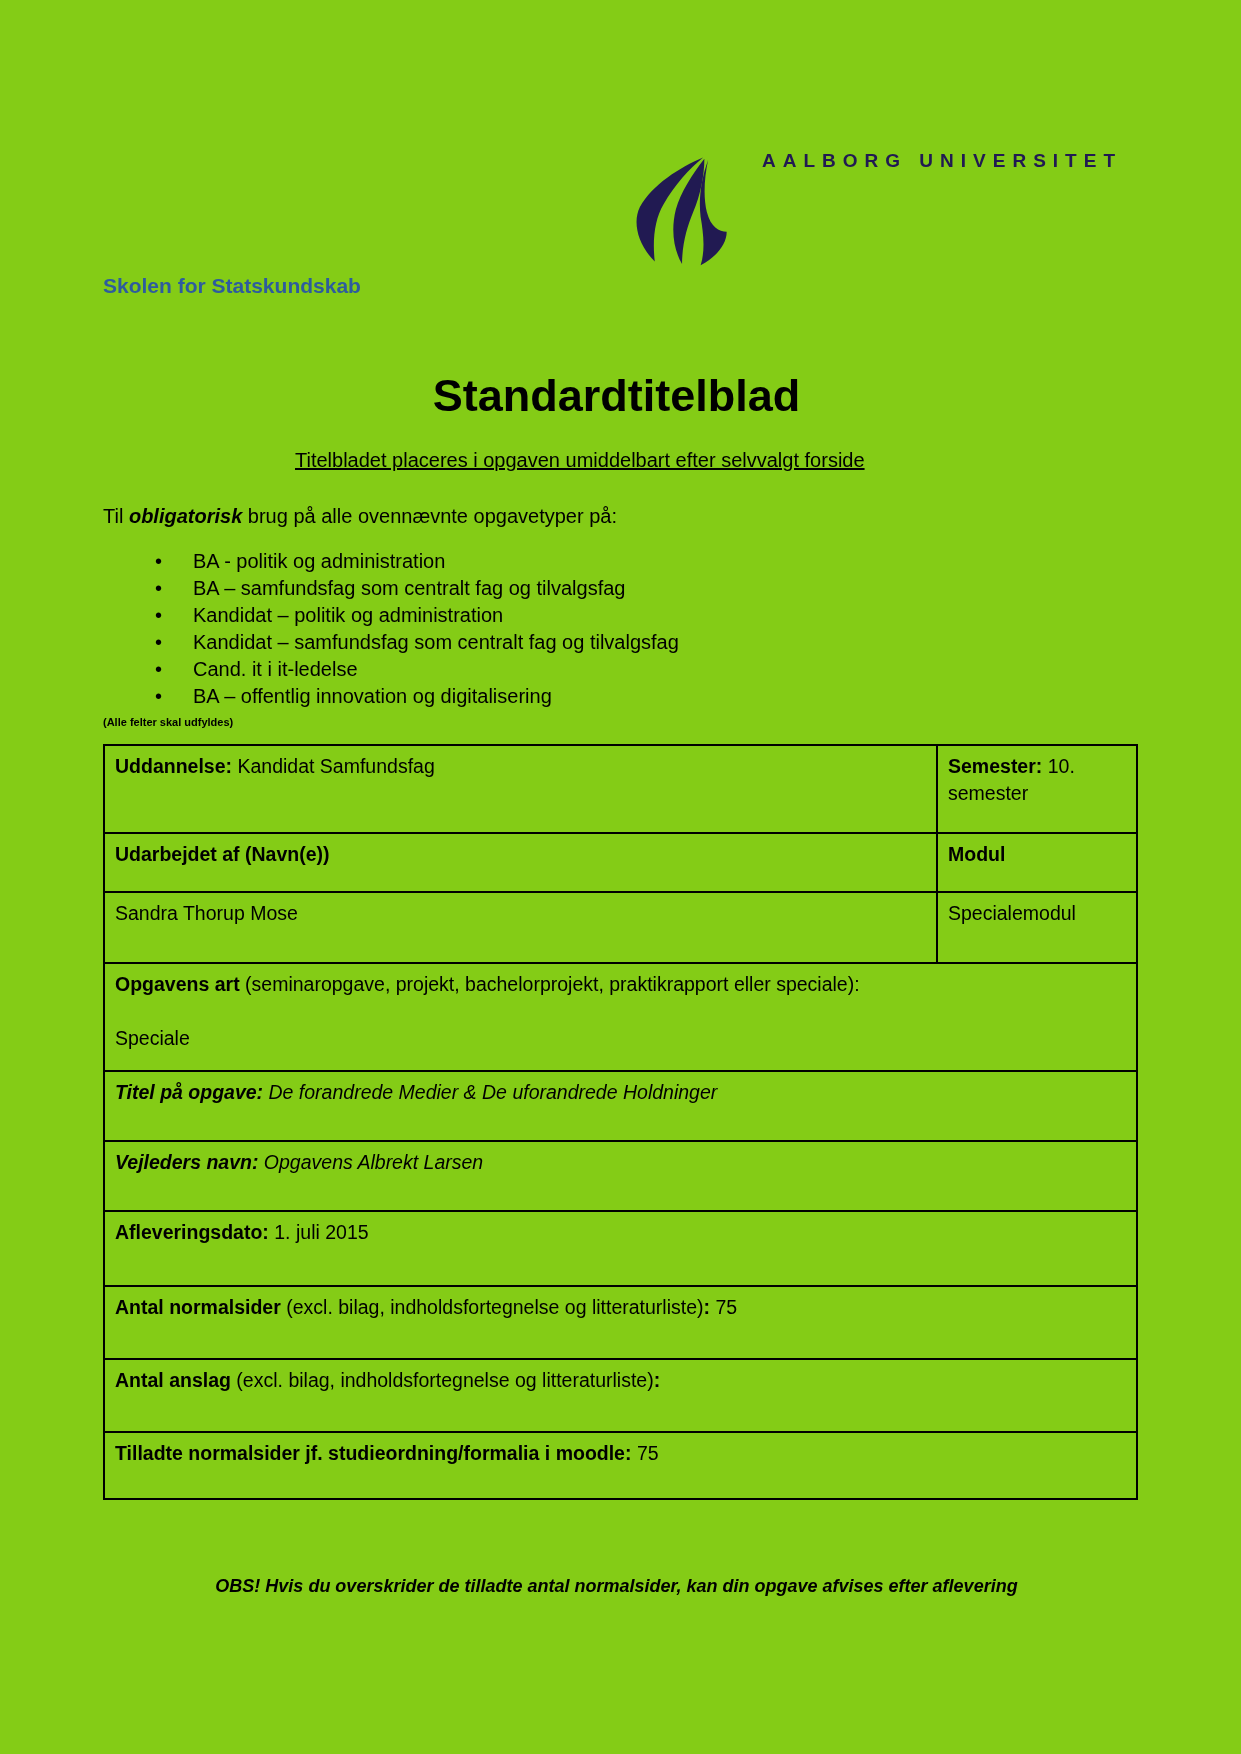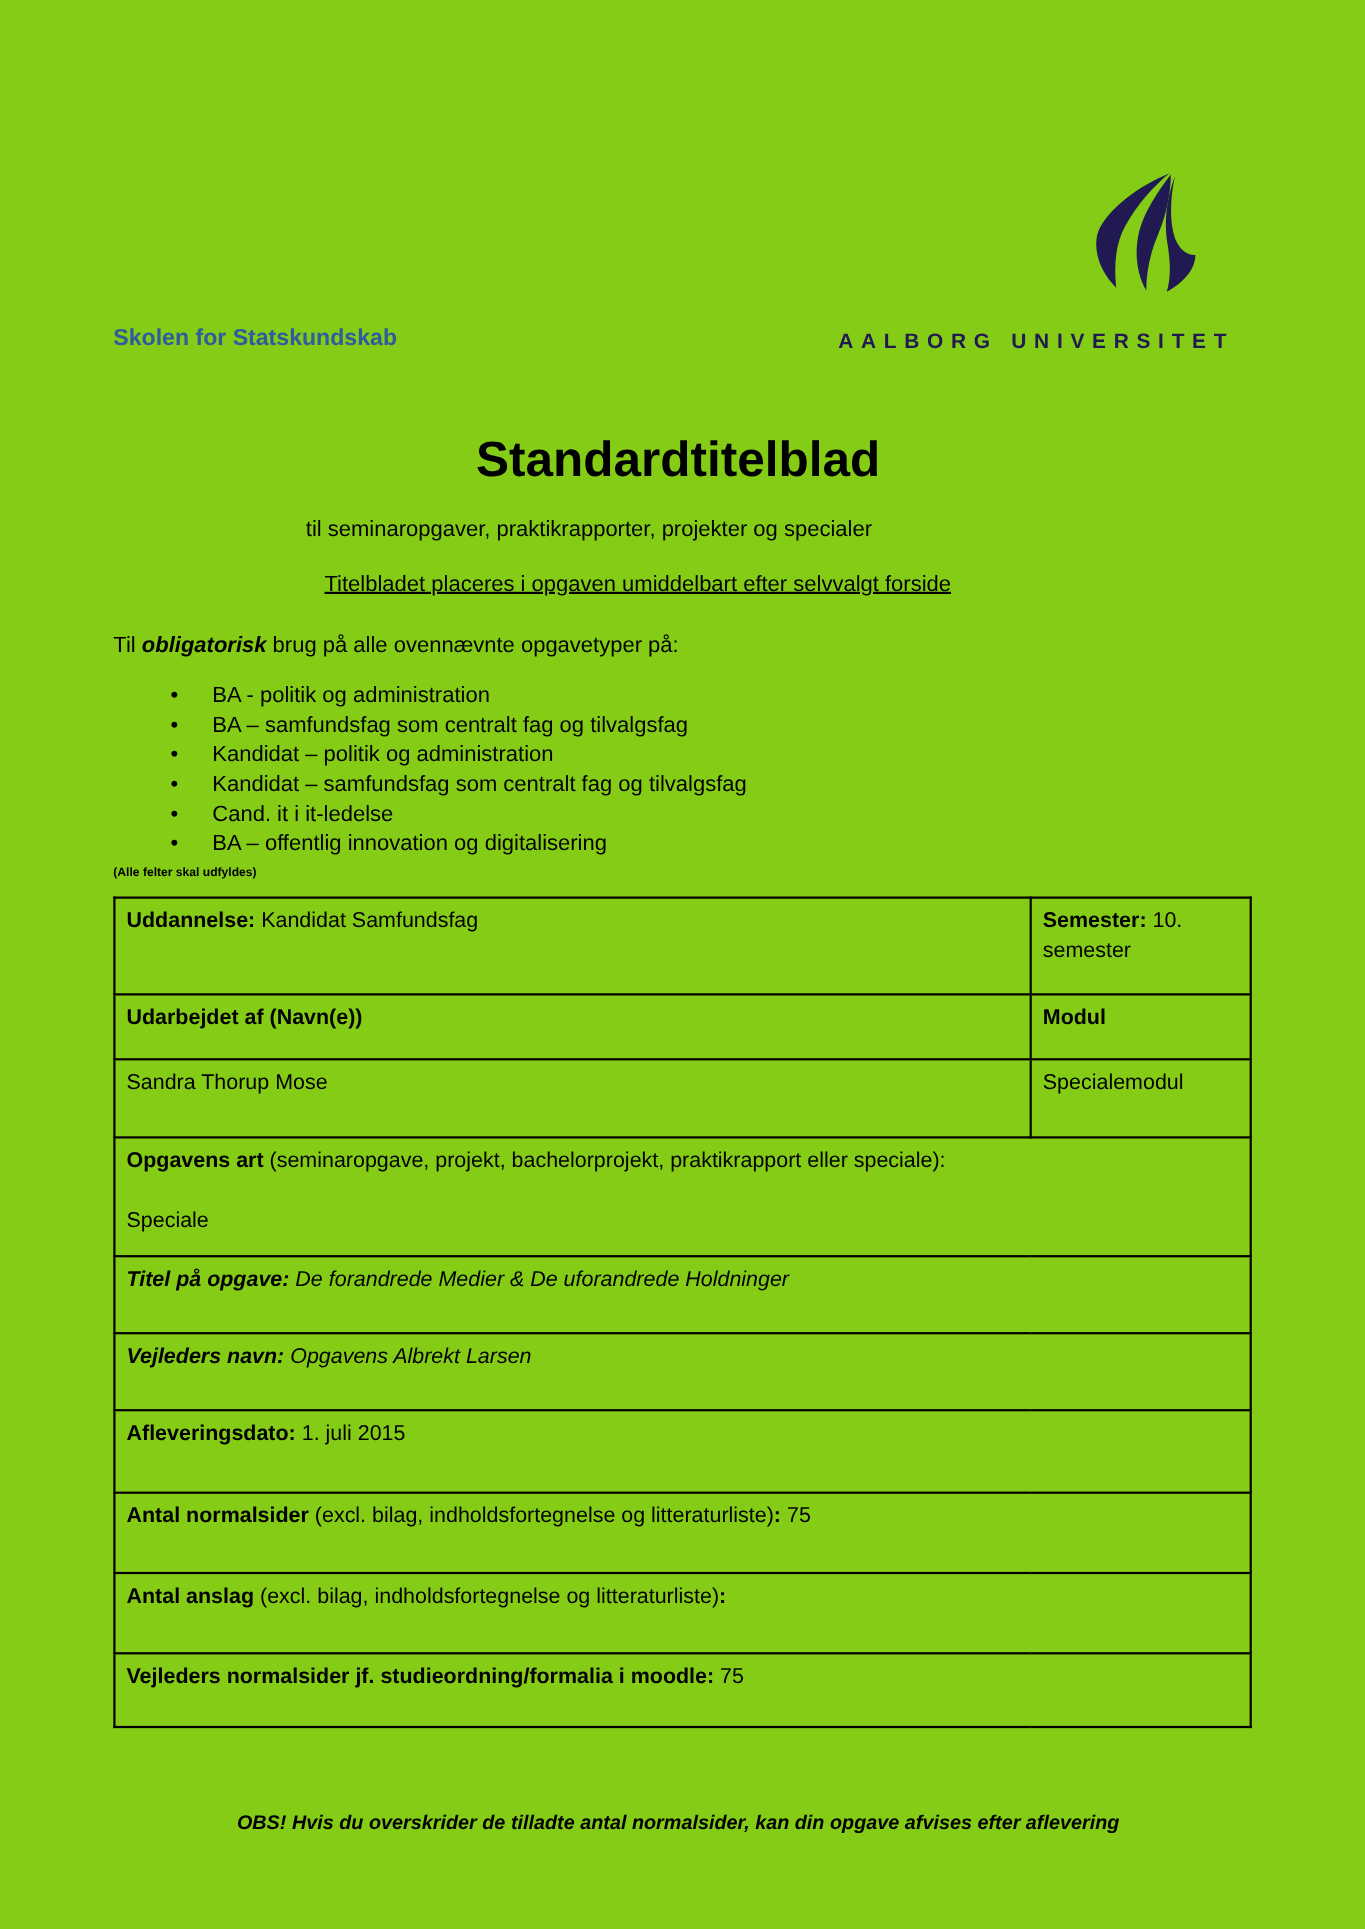--- a/index.html
+++ b/index.html
@@ -20,22 +20,22 @@
     align-items:flex-end;
   }
   .school{
     font-size:21px;
     font-weight:bold;
     color:#2E5C9E;
     padding-bottom:2px;
   }
   .brand{
     display:flex;
-    flex-direction:column;
-    align-items:flex-end;
+    flex-direction:row;
+    align-items:flex-start;
     margin-right:8px;
   }
   .brand svg{display:block;margin-bottom:26px;}
   .wordmark{
     font-size:19px;
     font-weight:bold;
     letter-spacing:7px;
     color:#211A52;
     white-space:nowrap;
   }
@@ -113,21 +113,20 @@
             <path d="M67,8 C64,22 63,38 66,50 C69,62 76,66 82,66 C82,76 74,86 61,93 C65,80 63,66 61,54 C59,38 62,22 67,8 Z"></path>
           </g>
         </svg>
       </span>
       <div class="wordmark">AALBORG UNIVERSITET</div>
     </div>
   </div>
 
   <h1 class="doc-title">Standardtitelblad</h1>
 
-  <p class="sub1">til seminaropgaver, praktikrapporter, projekter og specialer</p>
 
   <p class="sub2">Titelbladet placeres i opgaven umiddelbart efter selvvalgt forside</p>
 
   <p class="intro"><span>Til </span><b>obligatorisk</b><span> brug på alle ovennævnte opgavetyper på:</span></p>
 
   <ul class="bullets">
     <li><span>BA - politik og administration</span></li>
     <li><span>BA – samfundsfag som centralt fag og tilvalgsfag</span></li>
     <li><span>Kandidat – politik og administration</span></li>
     <li><span>Kandidat – samfundsfag som centralt fag og tilvalgsfag</span></li>
@@ -167,20 +166,20 @@
     <tr>
       <td class="h62" colspan="2"><b>Afleveringsdato:</b><span> 1. juli 2015</span></td>
     </tr>
     <tr>
       <td class="h60" colspan="2"><b>Antal normalsider</b><span> (excl. bilag, indholdsfortegnelse og litteraturliste)</span><b>:</b><span> 75</span></td>
     </tr>
     <tr>
       <td class="h60" colspan="2"><b>Antal anslag</b><span> (excl. bilag, indholdsfortegnelse og litteraturliste)</span><b>:</b></td>
     </tr>
     <tr>
-      <td class="h54" colspan="2"><b>Vejleders normalsider jf. studieordning/formalia i moodle:</b><span> 75</span></td>
+      <td class="h54" colspan="2"><b>Tilladte normalsider jf. studieordning/formalia i moodle:</b><span> 75</span></td>
     </tr>
   </tbody>
     </table>
 
   <p class="footer-warning">OBS! Hvis du overskrider de tilladte antal normalsider, kan din opgave afvises efter aflevering</p>
 
 </div>
 
 </body></html>

